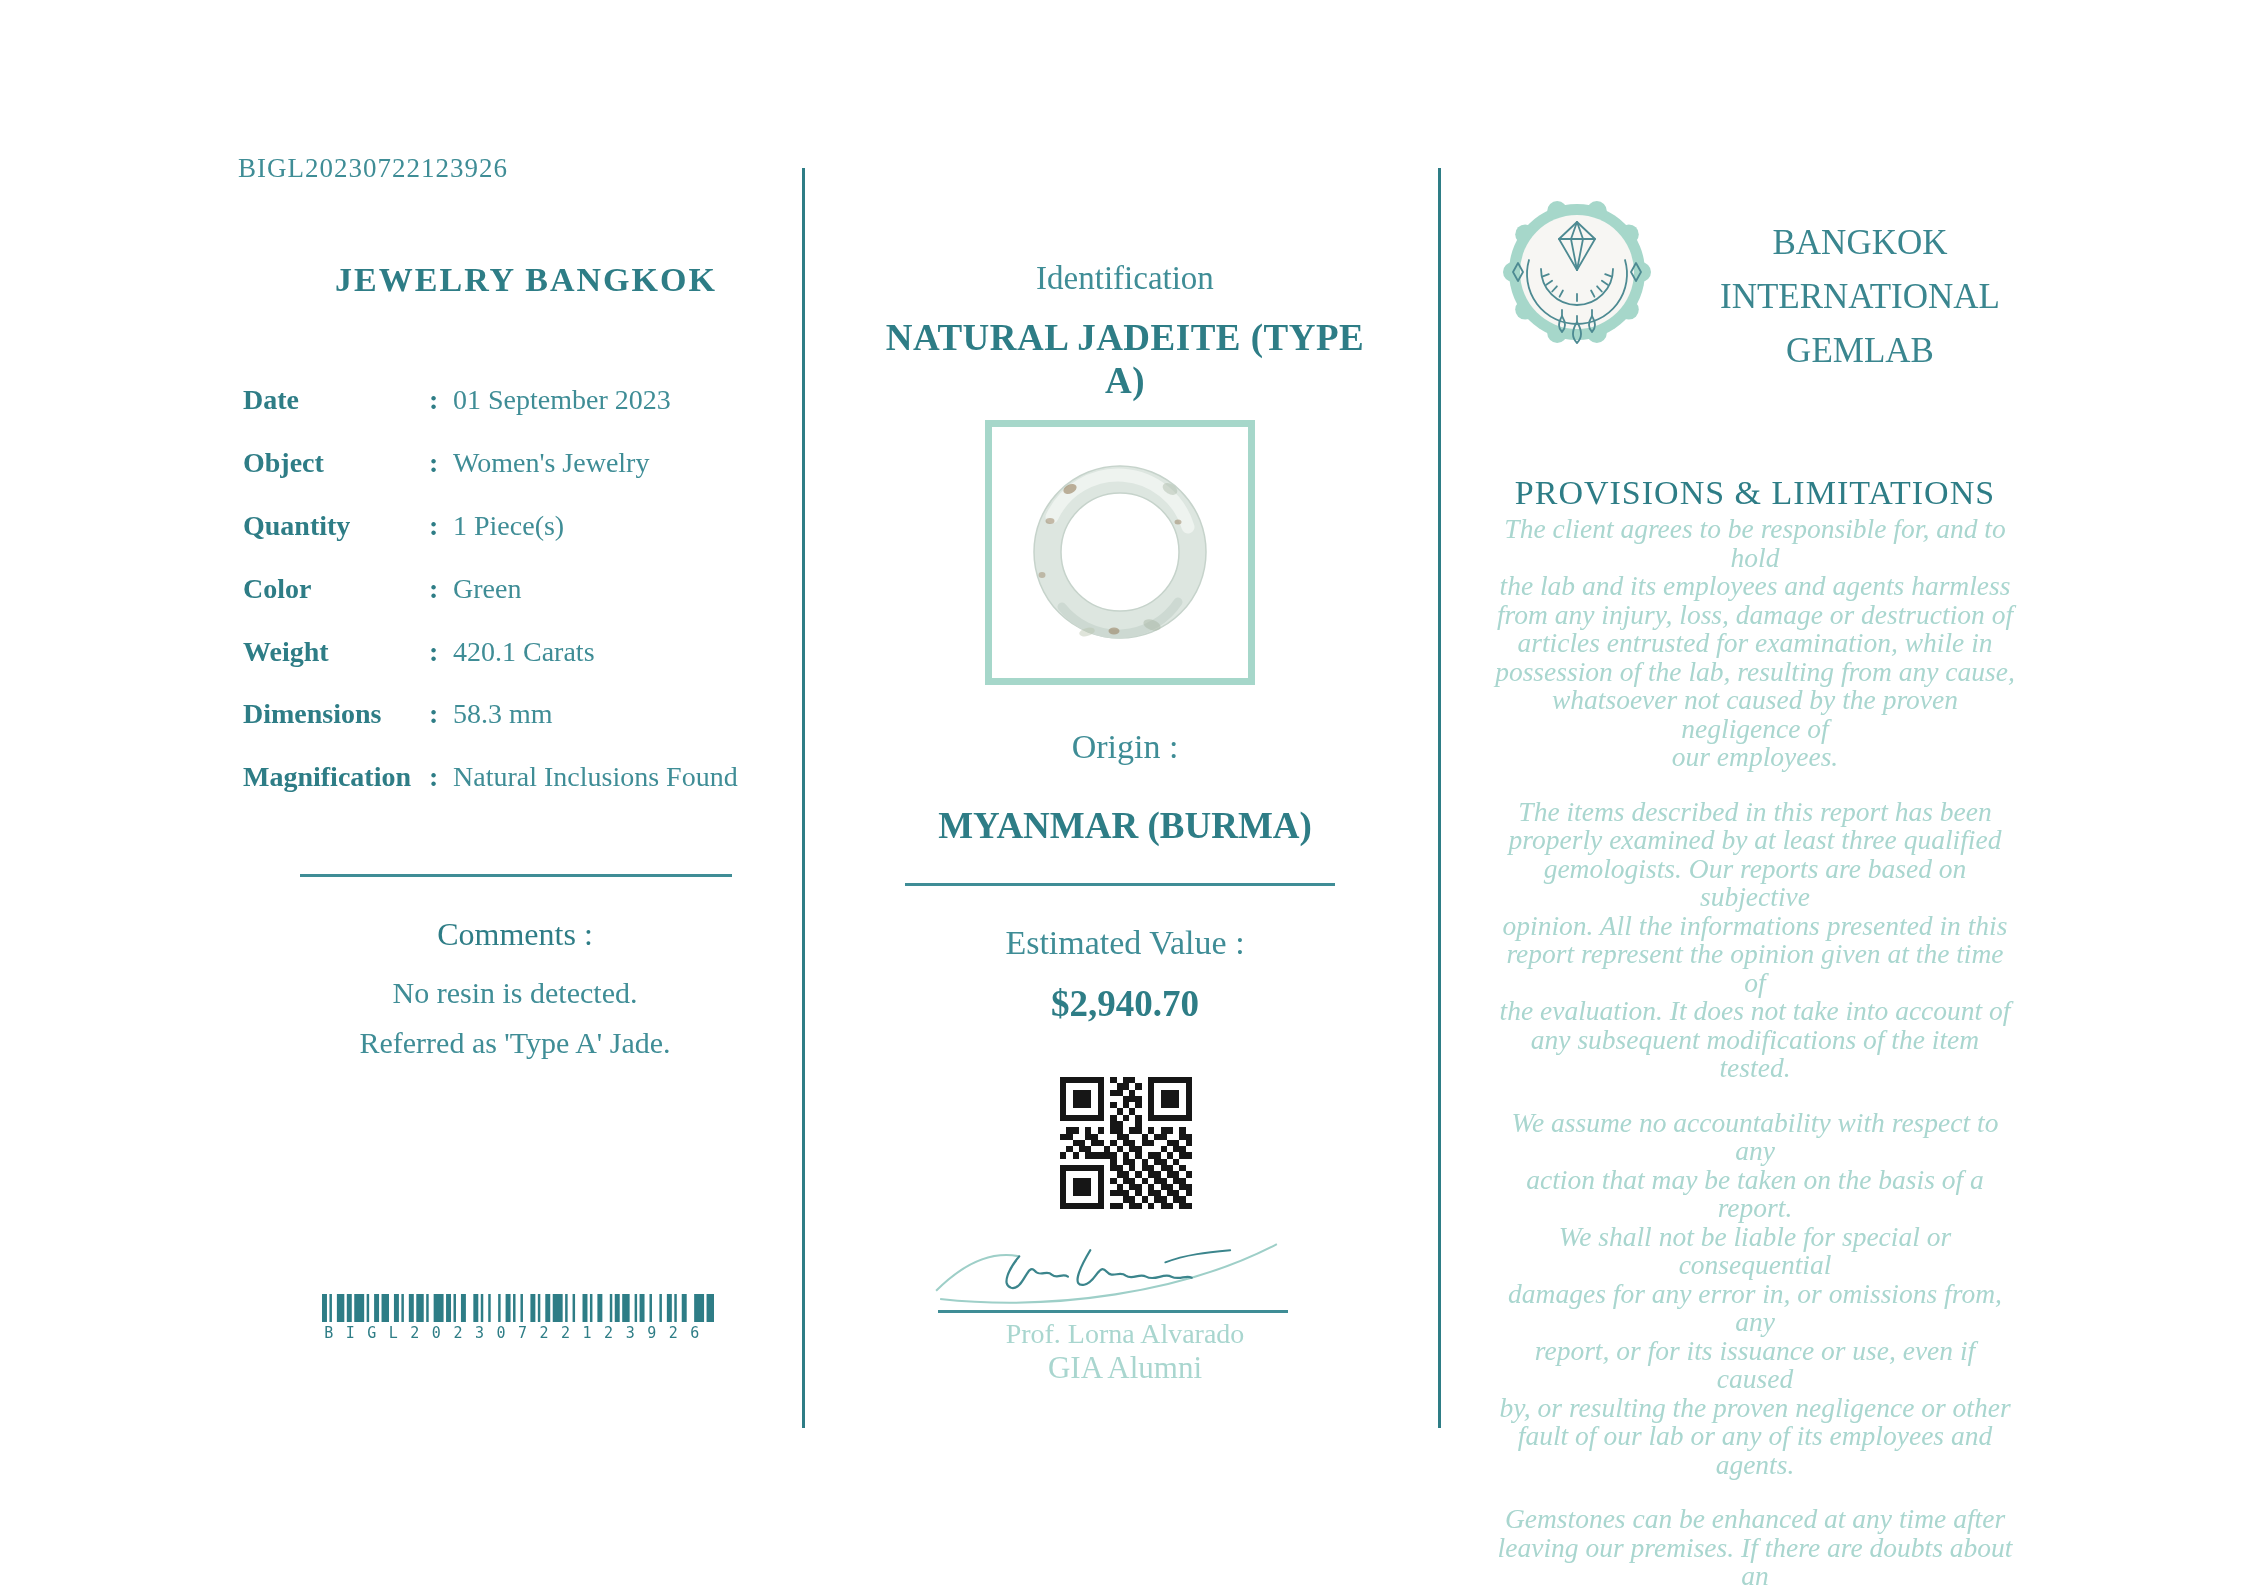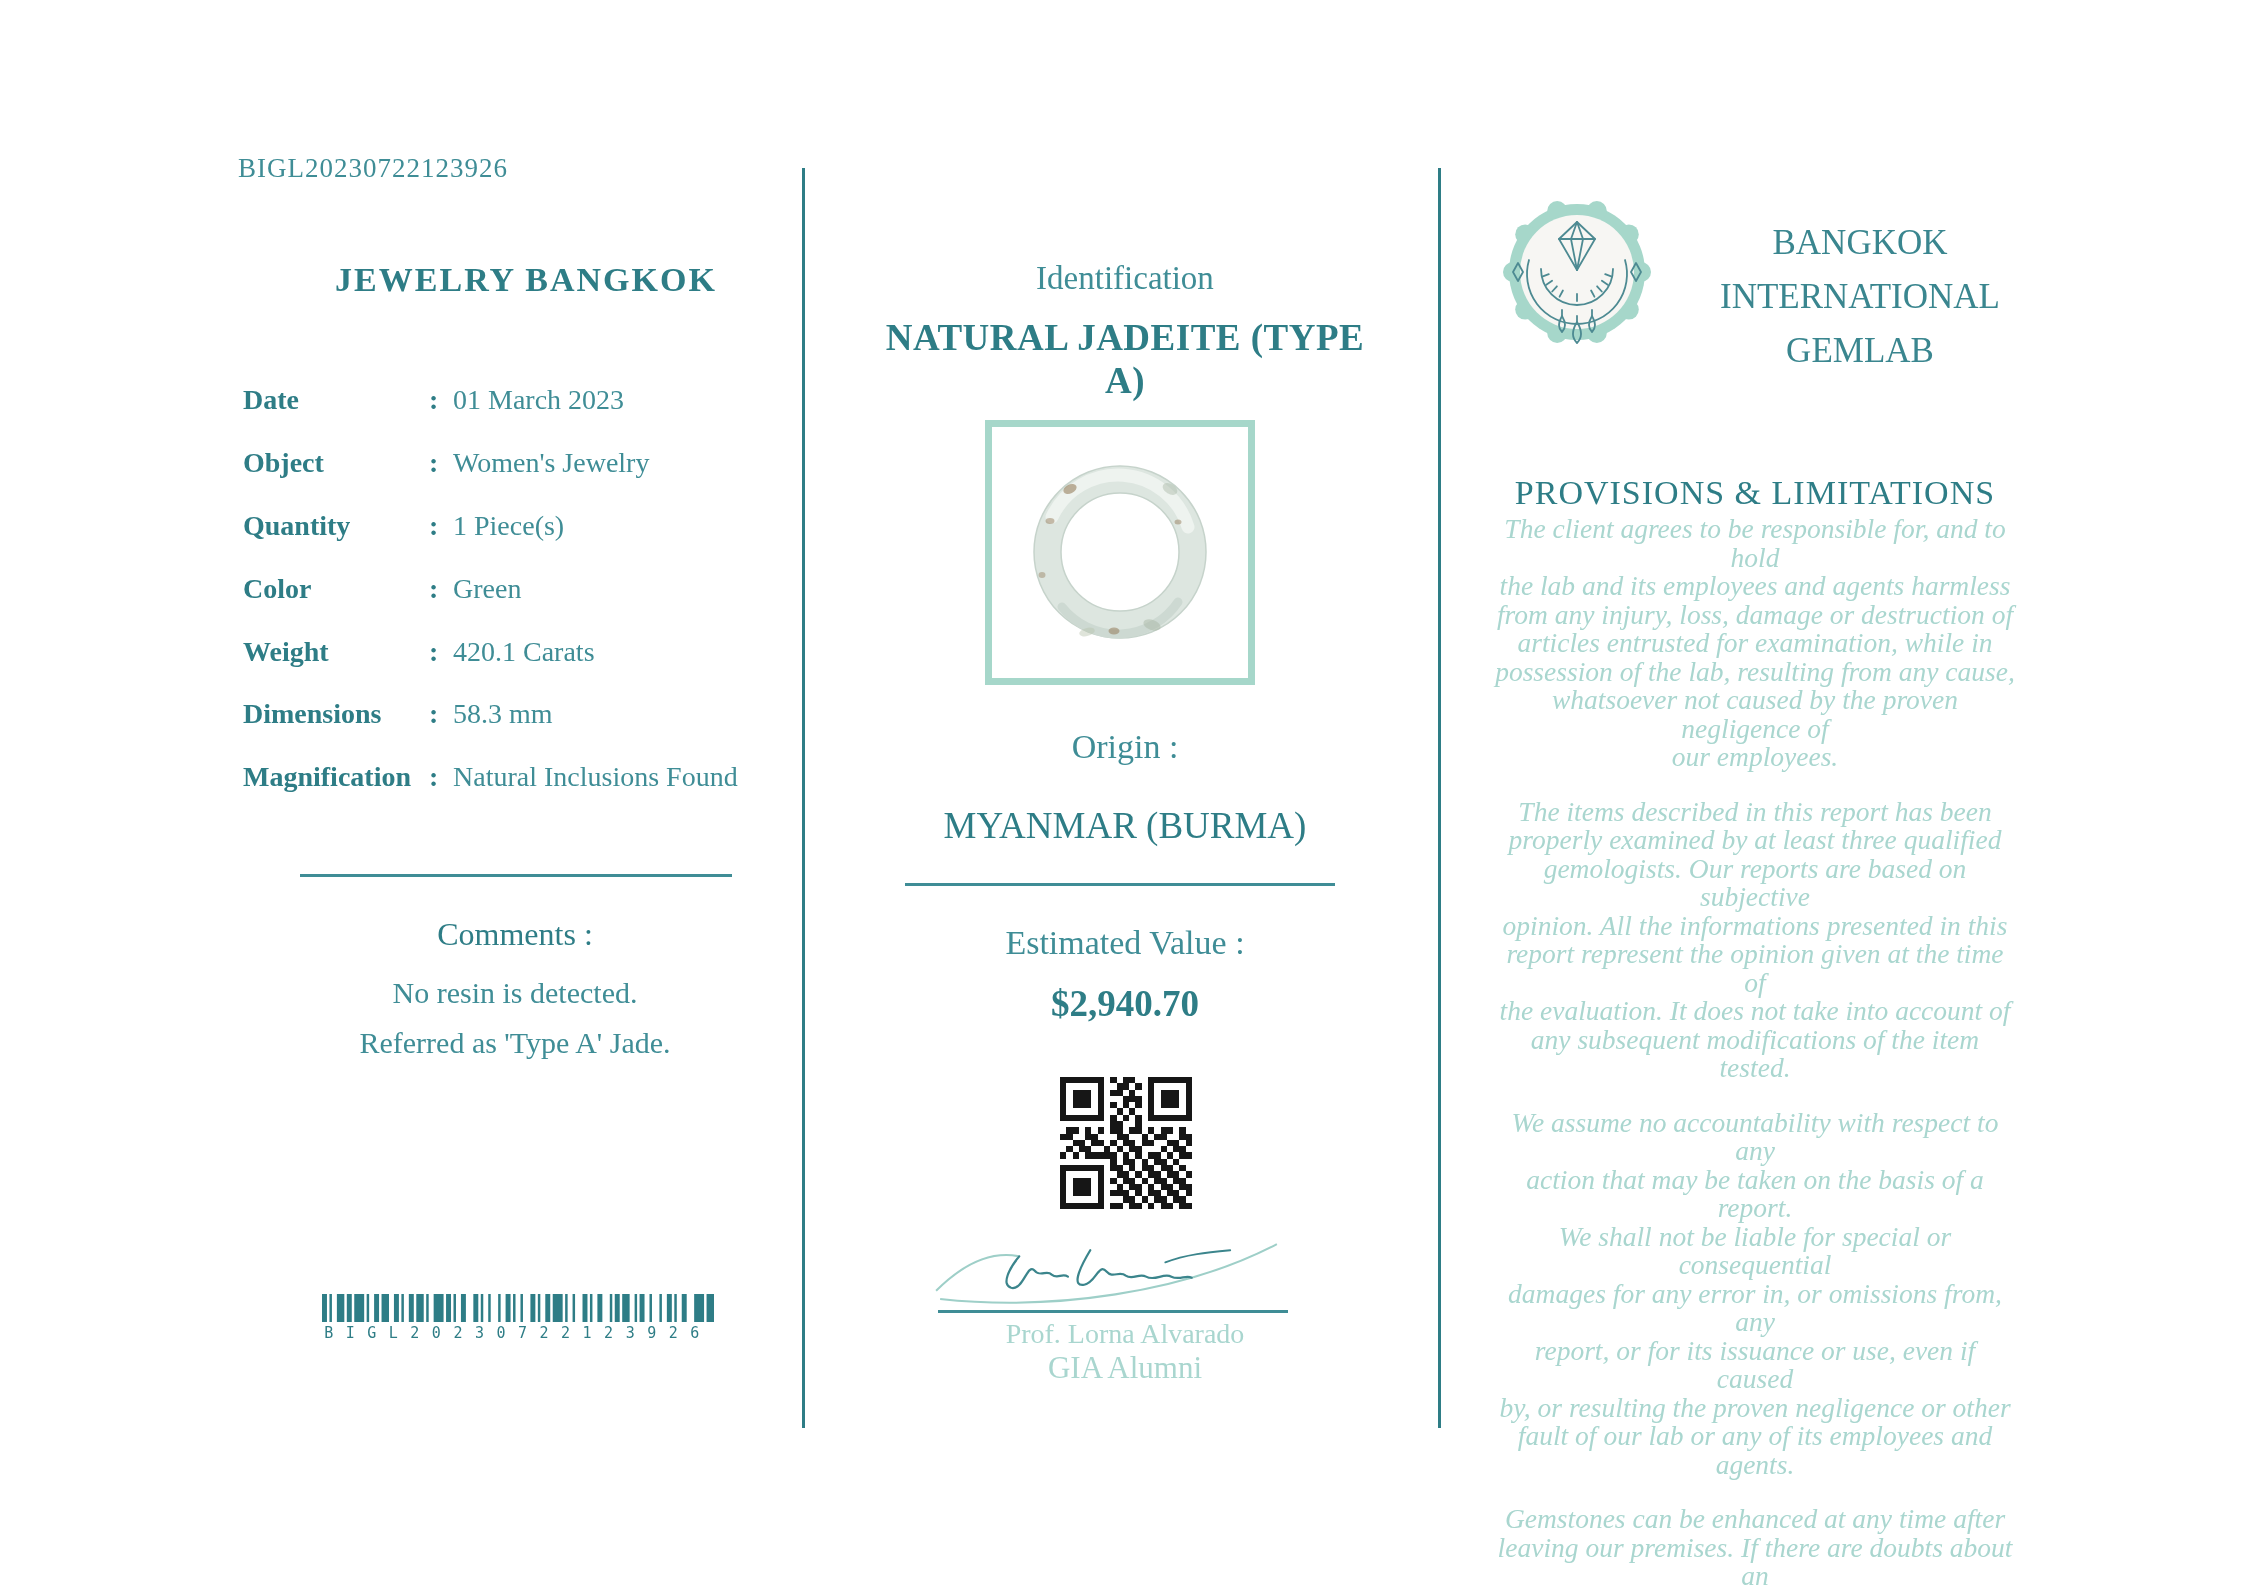--- a/index.html
+++ b/index.html
@@ -31,21 +31,21 @@
   .barcode-svg rect{fill:var(--teal_dark);}
   .barcode-text{font-family:"DejaVu Sans Mono","Liberation Mono",monospace;font-size:15px;letter-spacing:12.5px;color:var(--teal_dark);margin-top:2px;white-space:nowrap;text-align:center;}
 
   
   .mid{left:865px;width:520px;}
   .ident-heading{top:260px;font-size:33px;color:var(--teal_mid);}
   .ident-result{top:316px;font-size:37px;font-weight:bold;color:var(--teal_dark);letter-spacing:0.5px;}
   .photo-frame{left:985px;top:420px;width:270px;height:265px;border:7px solid var(--mint);box-sizing:border-box;background:#fff;}
   .photo-frame svg{width:100%;height:100%;display:block;}
   .origin-label{top:728px;font-size:34px;color:var(--teal_mid);}
-  .origin-value{top:804px;font-size:37px;font-weight:normal;color:var(--teal_dark);}
+  .origin-value{top:804px;font-size:37px;font-weight:bold;color:var(--teal_dark);}
   .rule-mid{left:905px;top:883px;width:430px;}
   .est-label{top:924px;font-size:34px;color:var(--teal_mid);}
   .est-value{top:982px;font-size:37px;font-weight:bold;color:var(--teal_dark);}
   .qr{left:1060px;top:1077px;width:132px;height:132px;}
   .qr svg{width:100%;height:100%;shape-rendering:crispEdges;}
   .qr rect{fill:var(--qr_black);}
   .signature{left:930px;top:1232px;width:355px;height:78px;}
   .sig-rule{left:938px;top:1310px;width:350px;height:3px;background:var(--teal_mid);}
   .sig-name{top:1318px;font-size:28px;color:var(--mint_text);}
   .sig-title{top:1350px;font-size:31px;color:var(--mint_text);}
@@ -65,21 +65,21 @@
   <div class="abs cert-code">BIGL20230722123926</div>
 
   <div class="vdiv" style="left:802px;"></div>
   <div class="vdiv" style="left:1438px;"></div>
 
   <div class="abs report-title center">JEWELRY BANGKOK</div>
 
   <div class="abs fields">
     <span class="lbl">Date</span>
       <span class="colon">:</span>
-      <span class="val">01 March 2023</span>
+      <span class="val">01 September 2023</span>
     <span class="lbl">Object</span>
       <span class="colon">:</span>
       <span class="val">Women's Jewelry</span>
     <span class="lbl">Quantity</span>
       <span class="colon">:</span>
       <span class="val">1 Piece(s)</span>
     <span class="lbl">Color</span>
       <span class="colon">:</span>
       <span class="val">Green</span>
     <span class="lbl">Weight</span>

